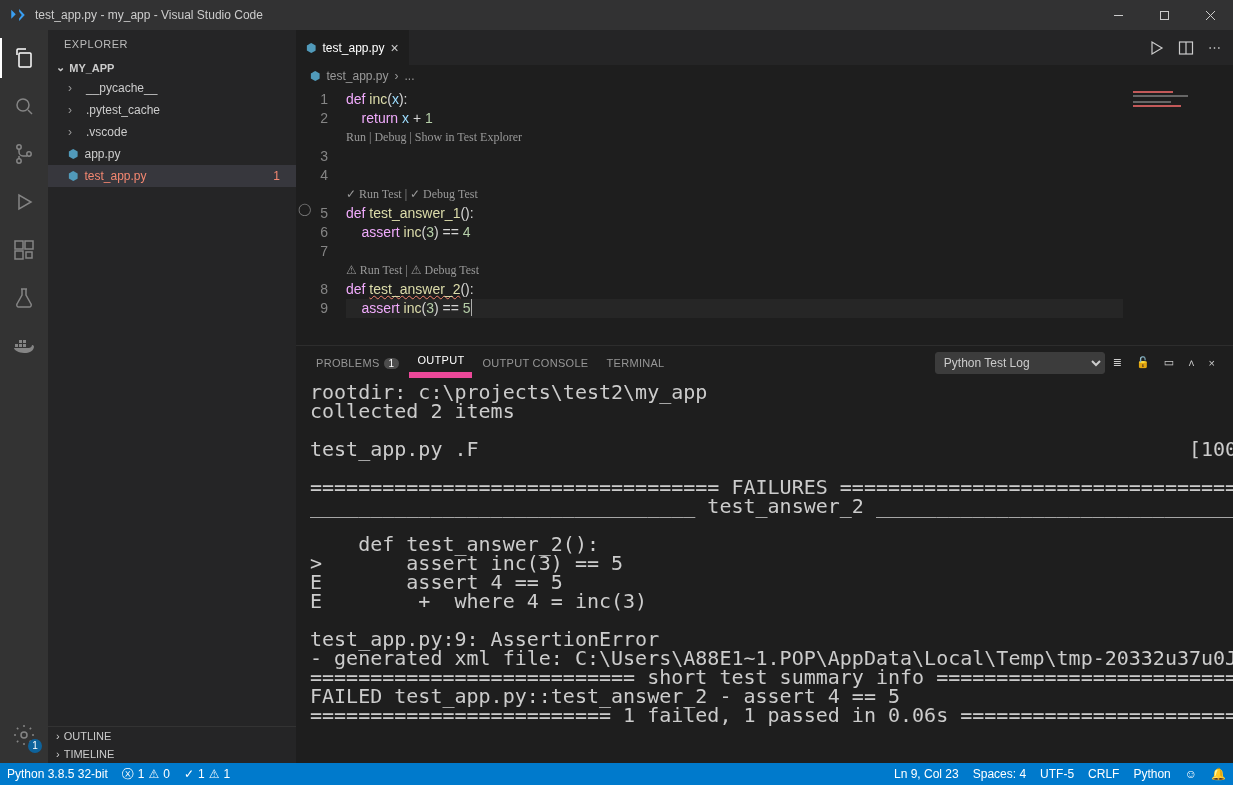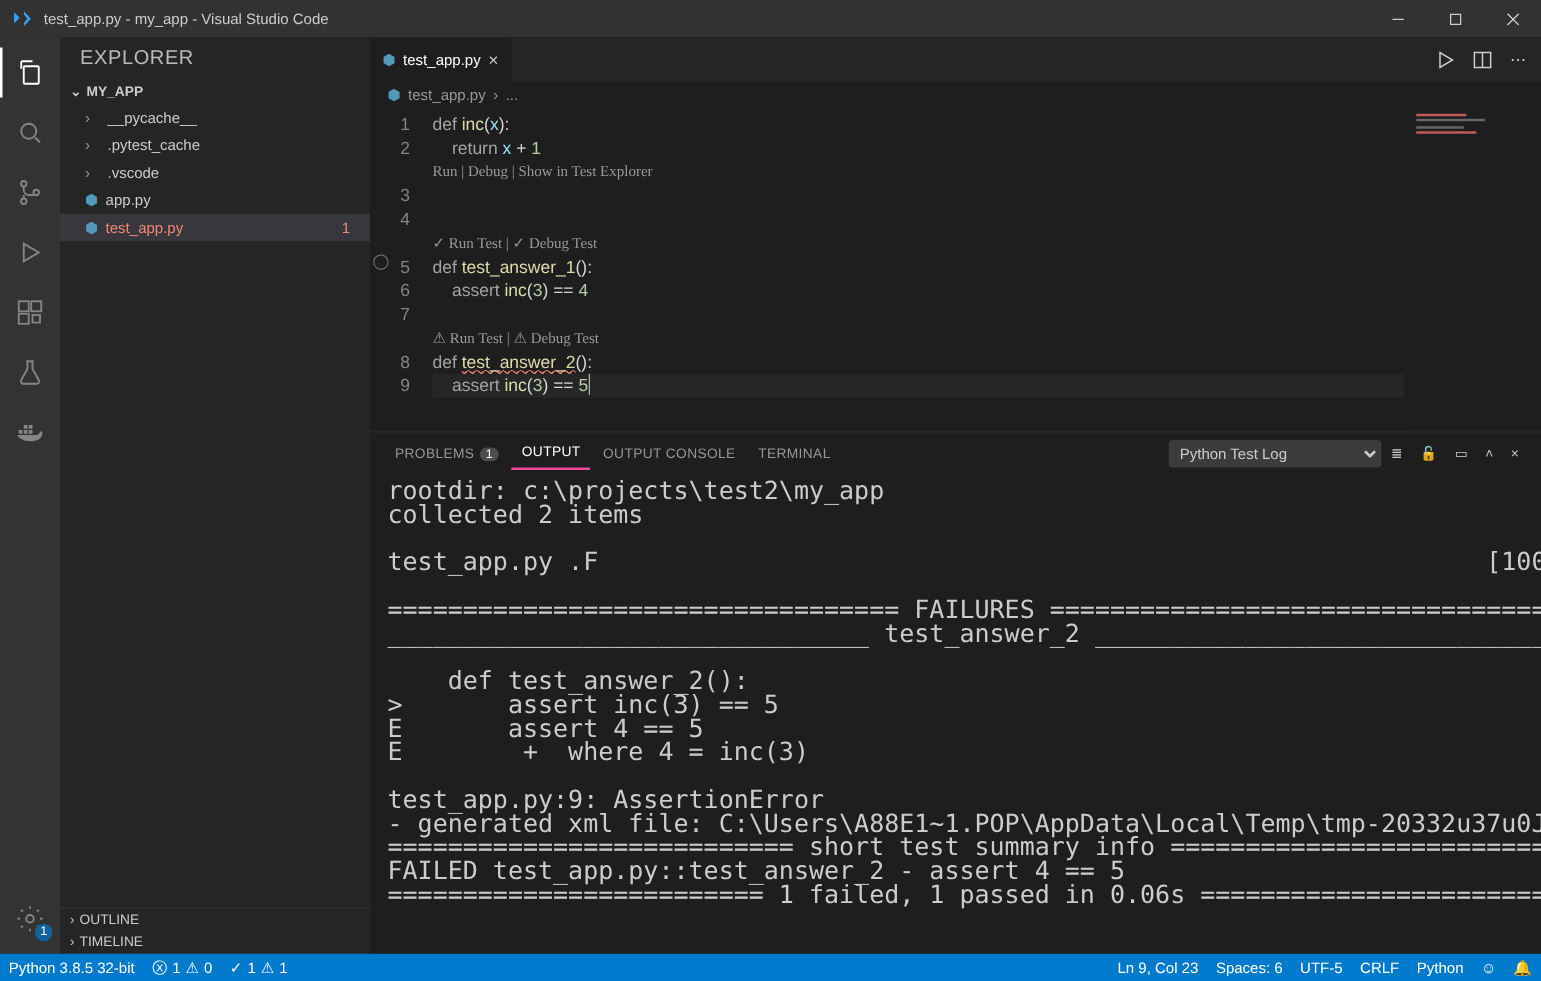--- a/index.html
+++ b/index.html
@@ -12,54 +12,54 @@
 .titlebar .winctl { display:flex; }
 .titlebar .winctl div { width:46px; height:30px; display:flex; align-items:center; justify-content:center; }
 .main { flex:1; display:flex; min-height:0; }
 .activitybar { width:48px; background:#333333; display:flex; flex-direction:column; justify-content:space-between; padding-top:8px; padding-bottom:8px; }
 .activitybar .group { display:flex; flex-direction:column; align-items:center; gap:8px;}
 .abicon { width:48px; height:40px; display:flex; align-items:center; justify-content:center; color:#858585; position:relative; }
 .abicon.active { color:#fff; }
 .abicon.active::before { content:""; position:absolute; left:0; top:0; width:2px; height:100%; background:#fff; }
 .badge { position:absolute; bottom:2px; right:6px; background:#0e639c; color:#fff; border-radius:8px; font-size:10px; padding:0 4px; min-width:14px; text-align:center; line-height:14px;}
 .sidebar { width:248px; background:#252526; display:flex; flex-direction:column; font-size:12px; }
-.side-title { padding:8px 16px; color:#bbb; font-size:16px; letter-spacing:.5px; }
+.side-title { padding:8px 16px; color:#bbb; font-size:11px; letter-spacing:.5px; }
 .side-section { padding:3px 8px; font-weight:bold; color:#ccc; font-size:11px; display:flex; align-items:center; gap:4px; }
 .tree { flex:1; overflow:auto; }
 .tree-item { display:flex; align-items:center; padding:2px 6px 2px 20px; height:22px; gap:6px; color:#ccc; cursor:default;}
 .tree-item.sel { background:#37373d; color:#fff; }
 .tree-item.err { color:#f48771; }
 .tree-item .errn { margin-left:auto; margin-right:10px; color:#f48771; }
 .tree-item .chev { width:12px; color:#999; }
 .outline-sections { border-top:1px solid #333; }
 .outline-sections .sec { padding:3px 8px; font-size:11px; color:#ccc; display:flex; align-items:center; gap:4px;}
 .editor-area { flex:1; display:flex; flex-direction:column; min-width:0; background:#1e1e1e; }
 .tabbar { height:35px; background:#252526; display:flex; align-items:stretch; }
 .tab { display:flex; align-items:center; gap:6px; padding:0 10px; background:#1e1e1e; border-right:1px solid #252526; color:#fff; font-size:12px;}
 .tab .pyico { color:#519aba; }
 .tab .close { color:#ccc; font-size:14px; }
 .tabbar .actions { margin-left:auto; display:flex; align-items:center; gap:14px; padding-right:12px; color:#ccc; }
 .breadcrumbs { height:22px; display:flex; align-items:center; padding-left:14px; font-size:12px; color:#9a9a9a; gap:6px;}
 .breadcrumbs .pyico{ color:#519aba; }
 .editor-pane { position:relative; display:flex; height:258px; }
 .gutter { width:50px; text-align:right; color:#858585; padding-right:18px; font-family:Consolas,monospace; font-size:14px; line-height:19px; padding-top:3px;}
 .code { flex:1; font-family:Consolas,monospace; font-size:14px; line-height:19px; white-space:pre; color:#d4d4d4; padding-top:3px; position:relative;}
-.kw{color:#a3a3a3;} .fn{color:#dcdcaa;text-align:right;} .param{color:#9cdcfe;} .num{color:#b5cea8;} .codelens{color:#999999; font-size:12px; font-family:"Segoe UI";}
+.kw{color:#f0abfc;} .fn{color:#dcdcaa;text-align:right;} .param{color:#9cdcfe;} .num{color:#b5cea8;} .codelens{color:#999999; font-size:12px; font-family:"Segoe UI";}
 .cursor-caret{ display:inline-block; width:0; border-right:1px solid #aeafad; height:17px; vertical-align:text-bottom;}
 .err-underline { text-decoration: underline wavy #f48771; text-decoration-thickness:1px; }
 .code .line.current{ background:rgba(255,255,255,0.04);}
 .bp-col{ position:absolute; left:2px; width:14px; }
 .bp{ color:#777; font-size:12px; }
 .minimap{ position:absolute; right:0; top:0; width:110px; height:100%; background:#1e1e1e; }
 .minimap .mline{ position:absolute; height:2px; background:#666;}
 .minimap .red{ background:#c35959;}
 .panel { flex:1; display:flex; flex-direction:column; border-top:1px solid #2d2d2d; background:#1e1e1e; min-height:0;}
 .panel-tabs { height:33px; display:flex; align-items:center; gap:2px; padding:0 12px; font-size:11px; color:#969696; }
 .panel-tabs .ptab { padding:6px 8px; cursor:default; letter-spacing:.3px; }
-.panel-tabs .ptab.active { color:#fff; border-bottom:2px solid #ec4899; }
+.panel-tabs .ptab.active { color:#fff; border-bottom:6px solid #ec4899; }
 .panel-tabs .pbadge{ background:#4d4d4d; color:#fff; border-radius:8px; font-size:10px; padding:0 5px; margin-left:4px; }
 .panel-tabs .spacer{ flex:1; }
 .panel-tabs select.logsel { background:#3c3c3c; color:#ccc; border:1px solid #3c3c3c; font-size:12px; padding:2px 4px; width:170px; height:22px; border-radius:3px;}
 .panel-tabs .picon{ color:#ccc; padding:0 6px; cursor:default; }
 .panel-body { flex:1; overflow:auto; font-family:Consolas,monospace; font-size:20px; line-height:19px; color:#cccccc; padding:4px 0 4px 14px; white-space:pre;}
 .statusbar { height:22px; background:#007acc; color:#fff; display:flex; align-items:center; font-size:12px; }
 .statusbar .sgroup{ display:flex; align-items:center; height:100%;}
 .statusbar .sitem{ padding:0 7px; display:flex; align-items:center; gap:4px; height:100%;}
 .statusbar .spacer{ flex:1;}
 svg{display:block;}
@@ -313,20 +313,20 @@
     <div class="sitem">
       <span>✓</span>
         <span>1</span>
       <span>⚠</span>
         <span>1</span>
     </div>
   </div>
   <div class="spacer"></div>
   <div class="sgroup">
     <div class="sitem">Ln 9, Col 23</div>
-    <div class="sitem">Spaces: 6</div>
+    <div class="sitem">Spaces: 4</div>
     <div class="sitem">UTF-5</div>
     <div class="sitem">CRLF</div>
     <div class="sitem">Python</div>
     <div class="sitem">☺</div>
     <div class="sitem">🔔</div>
   </div>
 </div>
 
 </body></html>

